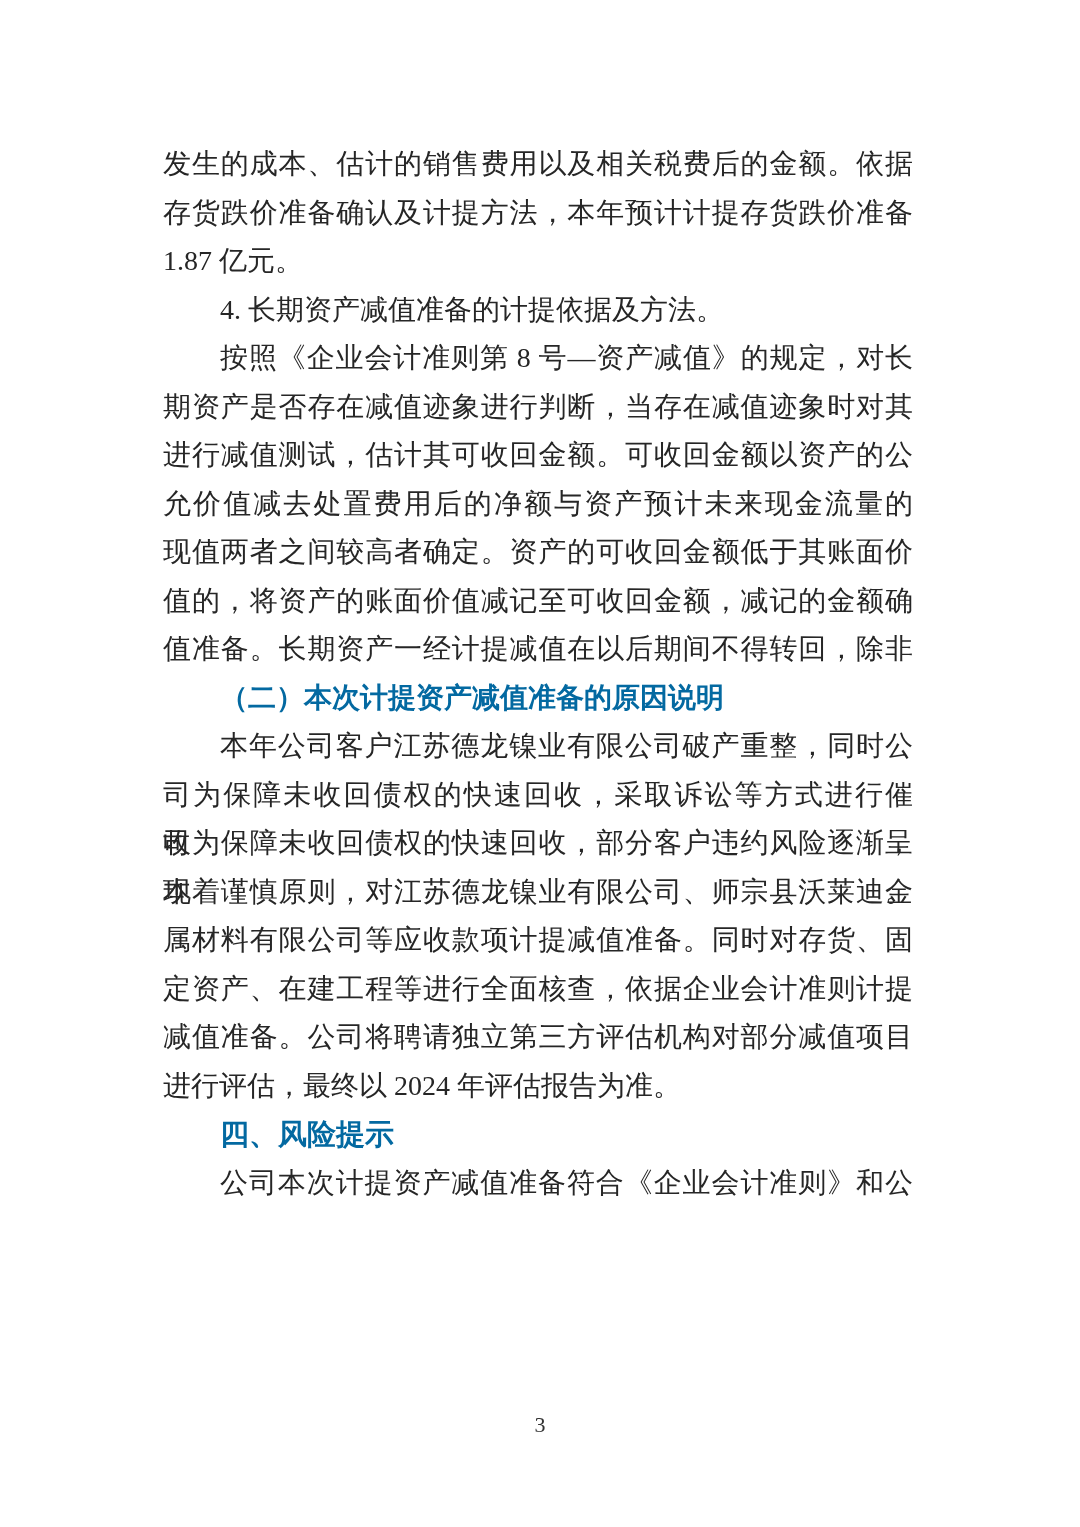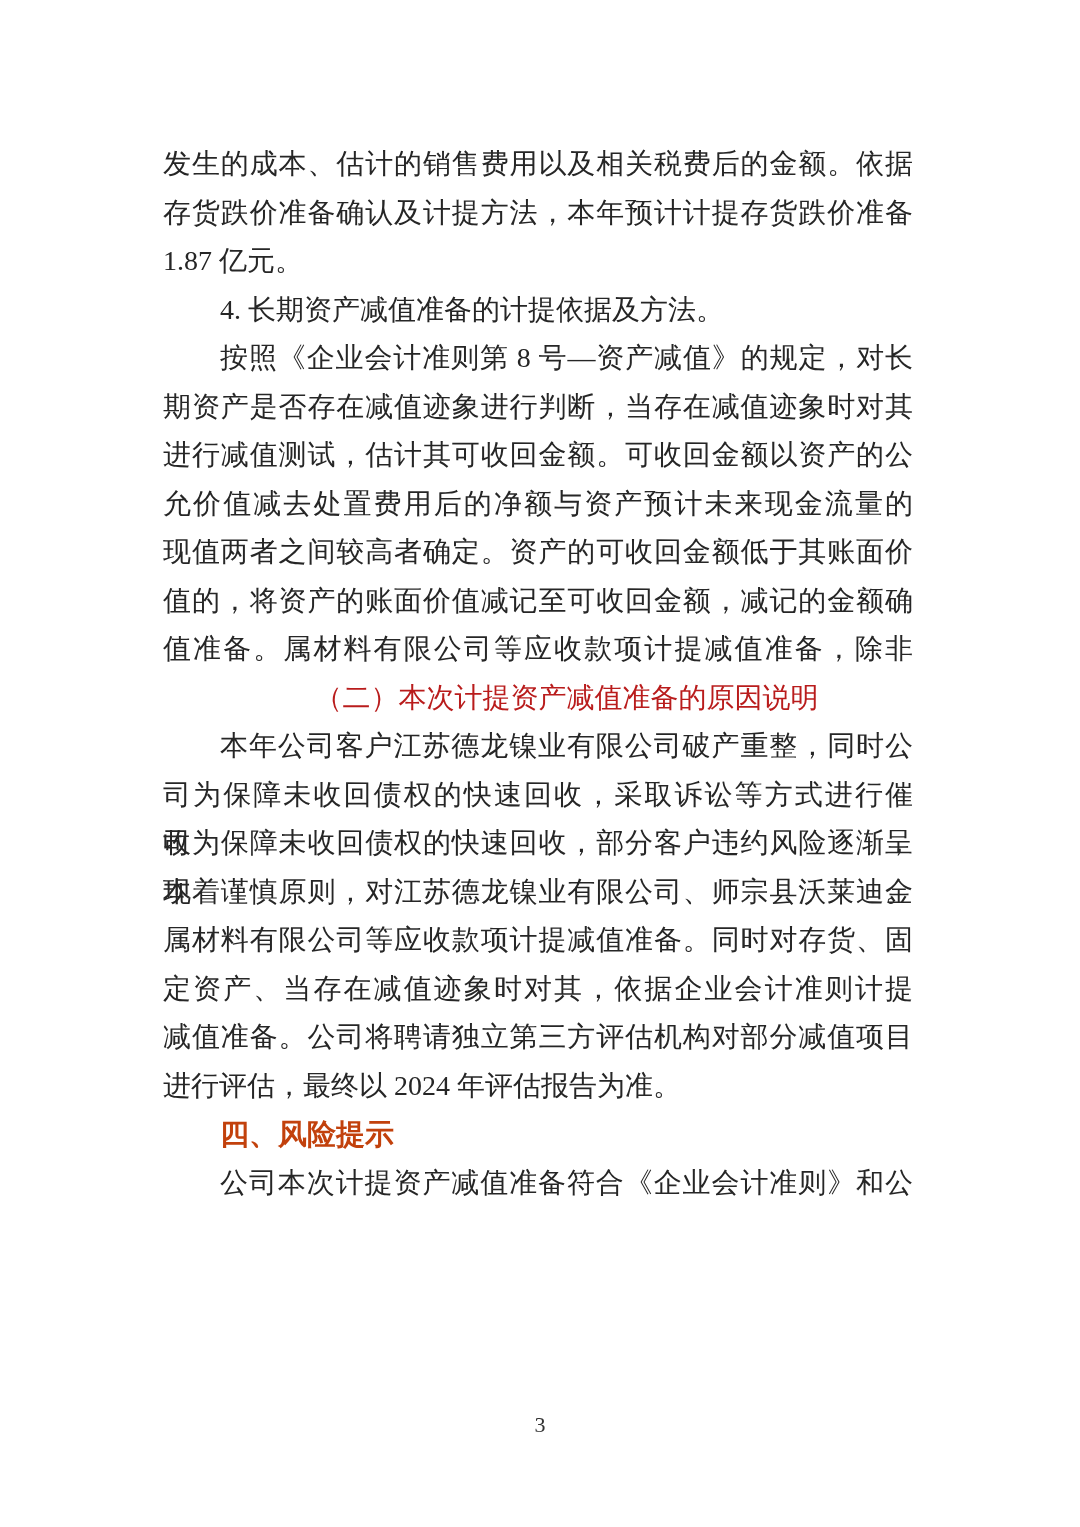--- a/index.html
+++ b/index.html
@@ -38,29 +38,28 @@
   }
   .line.justify {
     text-align: justify;
     text-align-last: justify;
     text-justify: inter-character;
   }
   .line.indent {
     text-indent: 57px;
   }
   .line.kai {
-    font-weight: 400;
-    color: #b91c1c;
-    text-align: center;
+    font-weight: 700;
+    color: #0369a1;
   }
   .line.hei {
     font-family: "Liberation Sans", "DejaVu Sans", sans-serif;
     font-weight: 700;
     font-size: 29px;
-    color: #c2410c;
+    color: #0369a1;
   }
   .page-number {
     position: absolute;
     left: 0;
     top: 1412px;
     width: 1080px;
     text-align: center;
     font-size: 22px;
     line-height: 26px;
     color: #333333;
@@ -75,27 +74,27 @@
       <div class="line justify">发生的成本、估计的销售费用以及相关税费后的金额。依据</div>
       <div class="line justify">存货跌价准备确认及计提方法，本年预计计提存货跌价准备</div>
       <div class="line">1.87 亿元。</div>
       <div class="line indent">4. 长期资产减值准备的计提依据及方法。</div>
       <div class="line justify indent">按照《企业会计准则第 8 号—资产减值》的规定，对长</div>
       <div class="line justify">期资产是否存在减值迹象进行判断，当存在减值迹象时对其</div>
       <div class="line justify">进行减值测试，估计其可收回金额。可收回金额以资产的公</div>
       <div class="line justify">允价值减去处置费用后的净额与资产预计未来现金流量的</div>
       <div class="line justify">现值两者之间较高者确定。资产的可收回金额低于其账面价</div>
       <div class="line justify">值的，将资产的账面价值减记至可收回金额，减记的金额确</div>
-      <div class="line justify">值准备。属材料有限公司等应收款项计提减值准备，除非</div>
+      <div class="line justify">值准备。长期资产一经计提减值在以后期间不得转回，除非</div>
       <div class="line indent kai">（二）本次计提资产减值准备的原因说明</div>
       <div class="line justify indent">本年公司客户江苏德龙镍业有限公司破产重整，同时公</div>
       <div class="line justify">司为保障未收回债权的快速回收，采取诉讼等方式进行催收，</div>
       <div class="line justify">司为保障未收回债权的快速回收，部分客户违约风险逐渐呈现。</div>
       <div class="line justify">本着谨慎原则，对江苏德龙镍业有限公司、师宗县沃莱迪金</div>
       <div class="line justify">属材料有限公司等应收款项计提减值准备。同时对存货、固</div>
-      <div class="line justify">定资产、当存在减值迹象时对其，依据企业会计准则计提</div>
+      <div class="line justify">定资产、在建工程等进行全面核查，依据企业会计准则计提</div>
       <div class="line justify">减值准备。公司将聘请独立第三方评估机构对部分减值项目</div>
       <div class="line">进行评估，最终以 2024 年评估报告为准。</div>
       <div class="line indent hei">四、风险提示</div>
       <div class="line justify indent">公司本次计提资产减值准备符合《企业会计准则》和公</div>
     </main>
   <footer class="page-number">3</footer>
 </div>
 
 </body></html>

